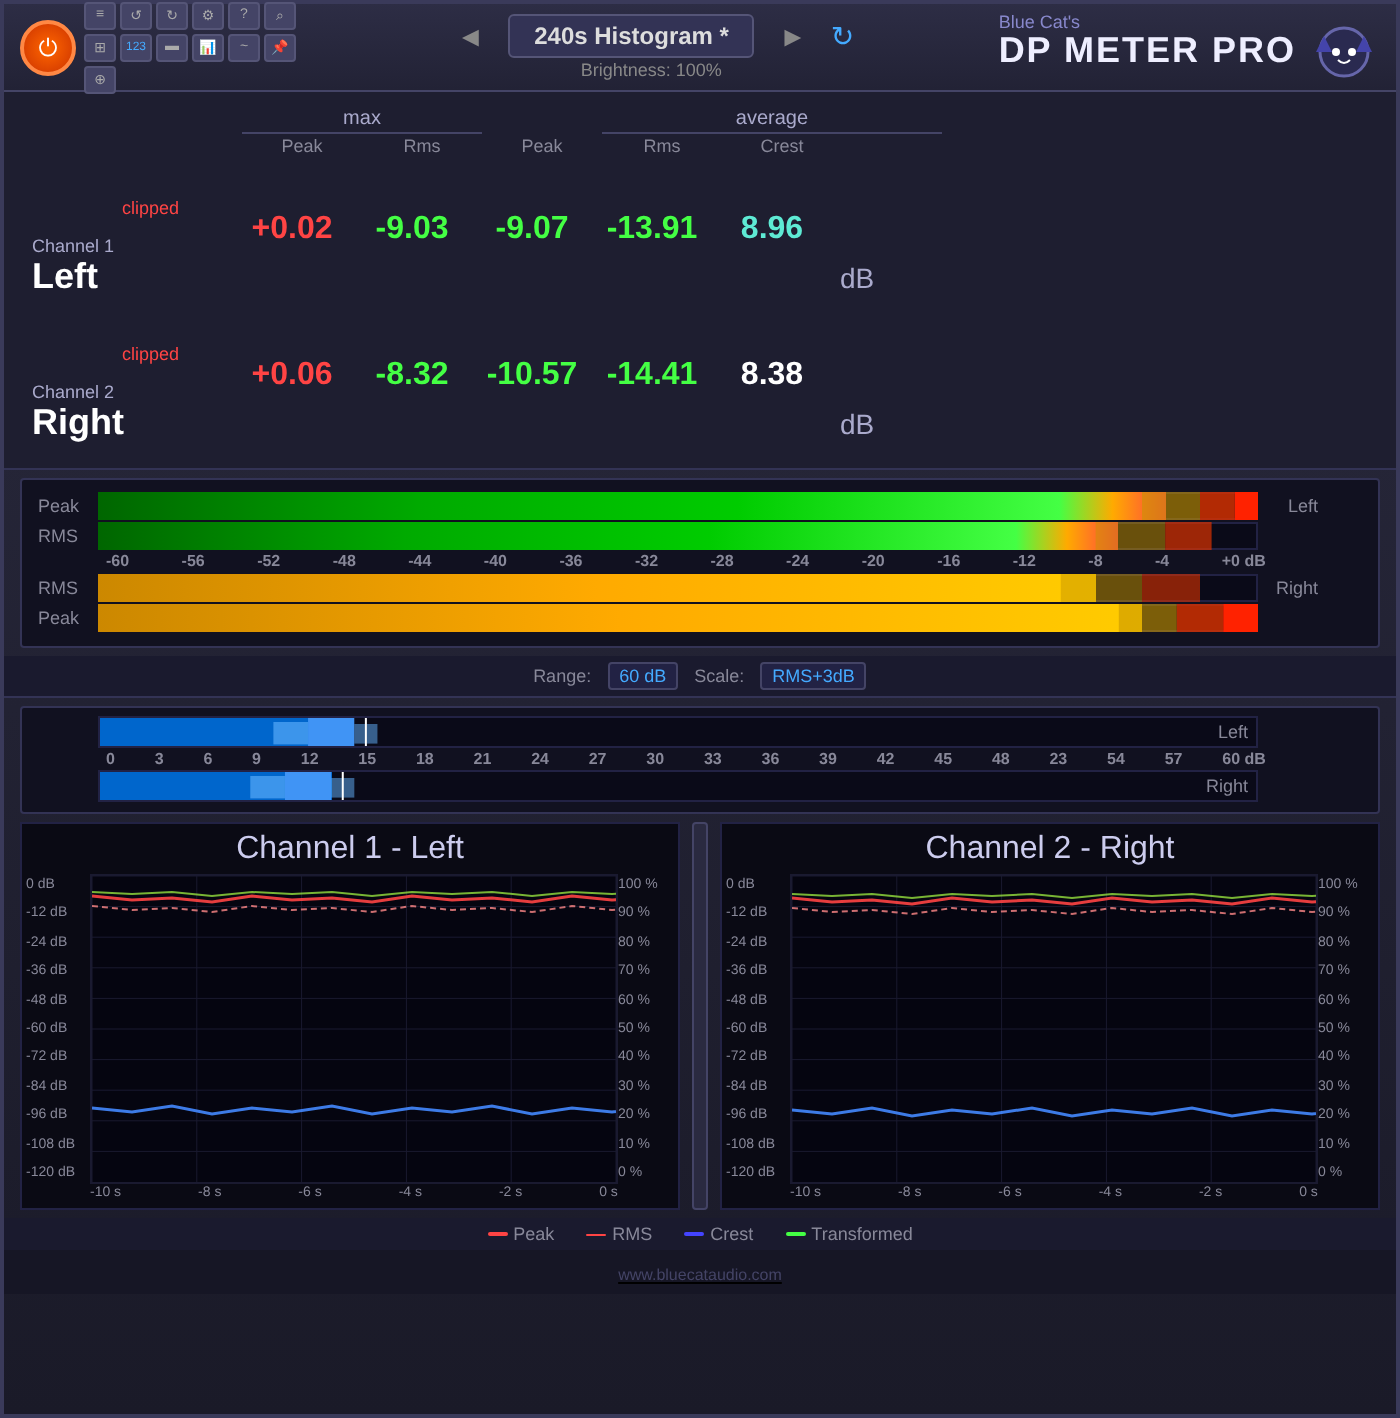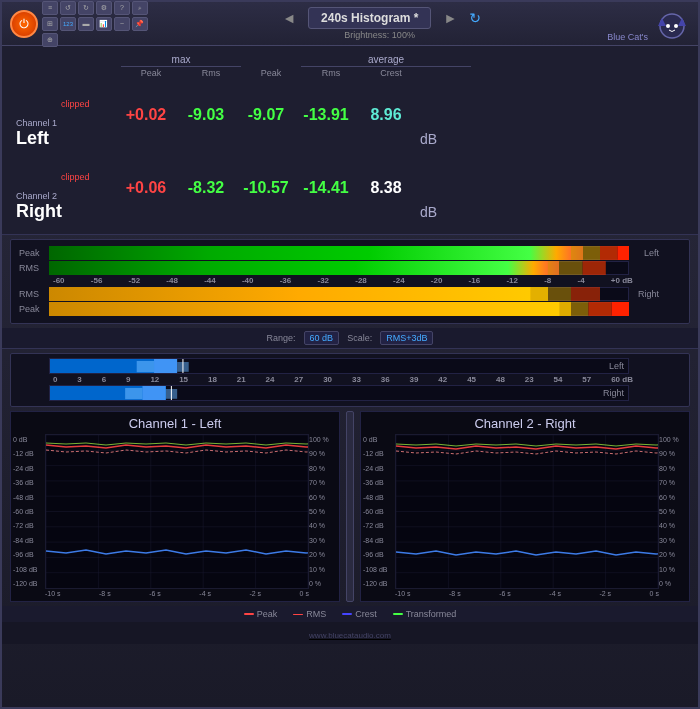--- a/index.html
+++ b/index.html
@@ -271,21 +271,21 @@
     }
     .crest-bar-fill-blue {
       height: 100%;
       background: #0066cc;
       position: absolute;
       top: 0;
       left: 0;
     }
     .history-title {
       color: #ccccee;
-      font-size: 13px;
+      font-size: 16px;
       text-align: center;
       margin-bottom: 3px;
     }
     .divider-handle {
       width: 8px;
       background: #2a2a40;
       border: 1px solid #444466;
       border-radius: 2px;
       cursor: ew-resize;
       align-self: stretch;
@@ -353,23 +353,24 @@
         <span class="nav-arrow">◄</span>
         <div class="plugin-title">
           <span>240s Histogram *</span>
         </div>
         <span class="nav-arrow">►</span>
         <span class="refresh-icon">↻</span>
       </div>
       <div class="brightness-label">Brightness: 100%</div>
     </div>
     <div class="toolbar-right">
-      <div style="display:flex;align-items:flex-end">
+      <div style="display:flex;align-items:flex-start">
         <div>
           <div class="brand-name">Blue Cat's</div>
+          <div class="product-name">DP METER PRO</div>
         </div>
         <svg width="36" height="36" viewBox="0 0 36 36" style="margin-left:6px">
           <circle cx="18" cy="20" r="12" fill="#2a2a50" stroke="#6666aa" stroke-width="1.5"></circle>
           <polygon points="8,12 12,20 4,20" fill="#4444aa"></polygon>
           <polygon points="28,12 32,20 24,20" fill="#4444aa"></polygon>
           <circle cx="14" cy="20" r="2" fill="#ffffff"></circle>
           <circle cx="22" cy="20" r="2" fill="#ffffff"></circle>
           <path d="M15,24 Q18,27 21,24" stroke="#ffffff" stroke-width="1" fill="none"></path>
         </svg>
       </div>

